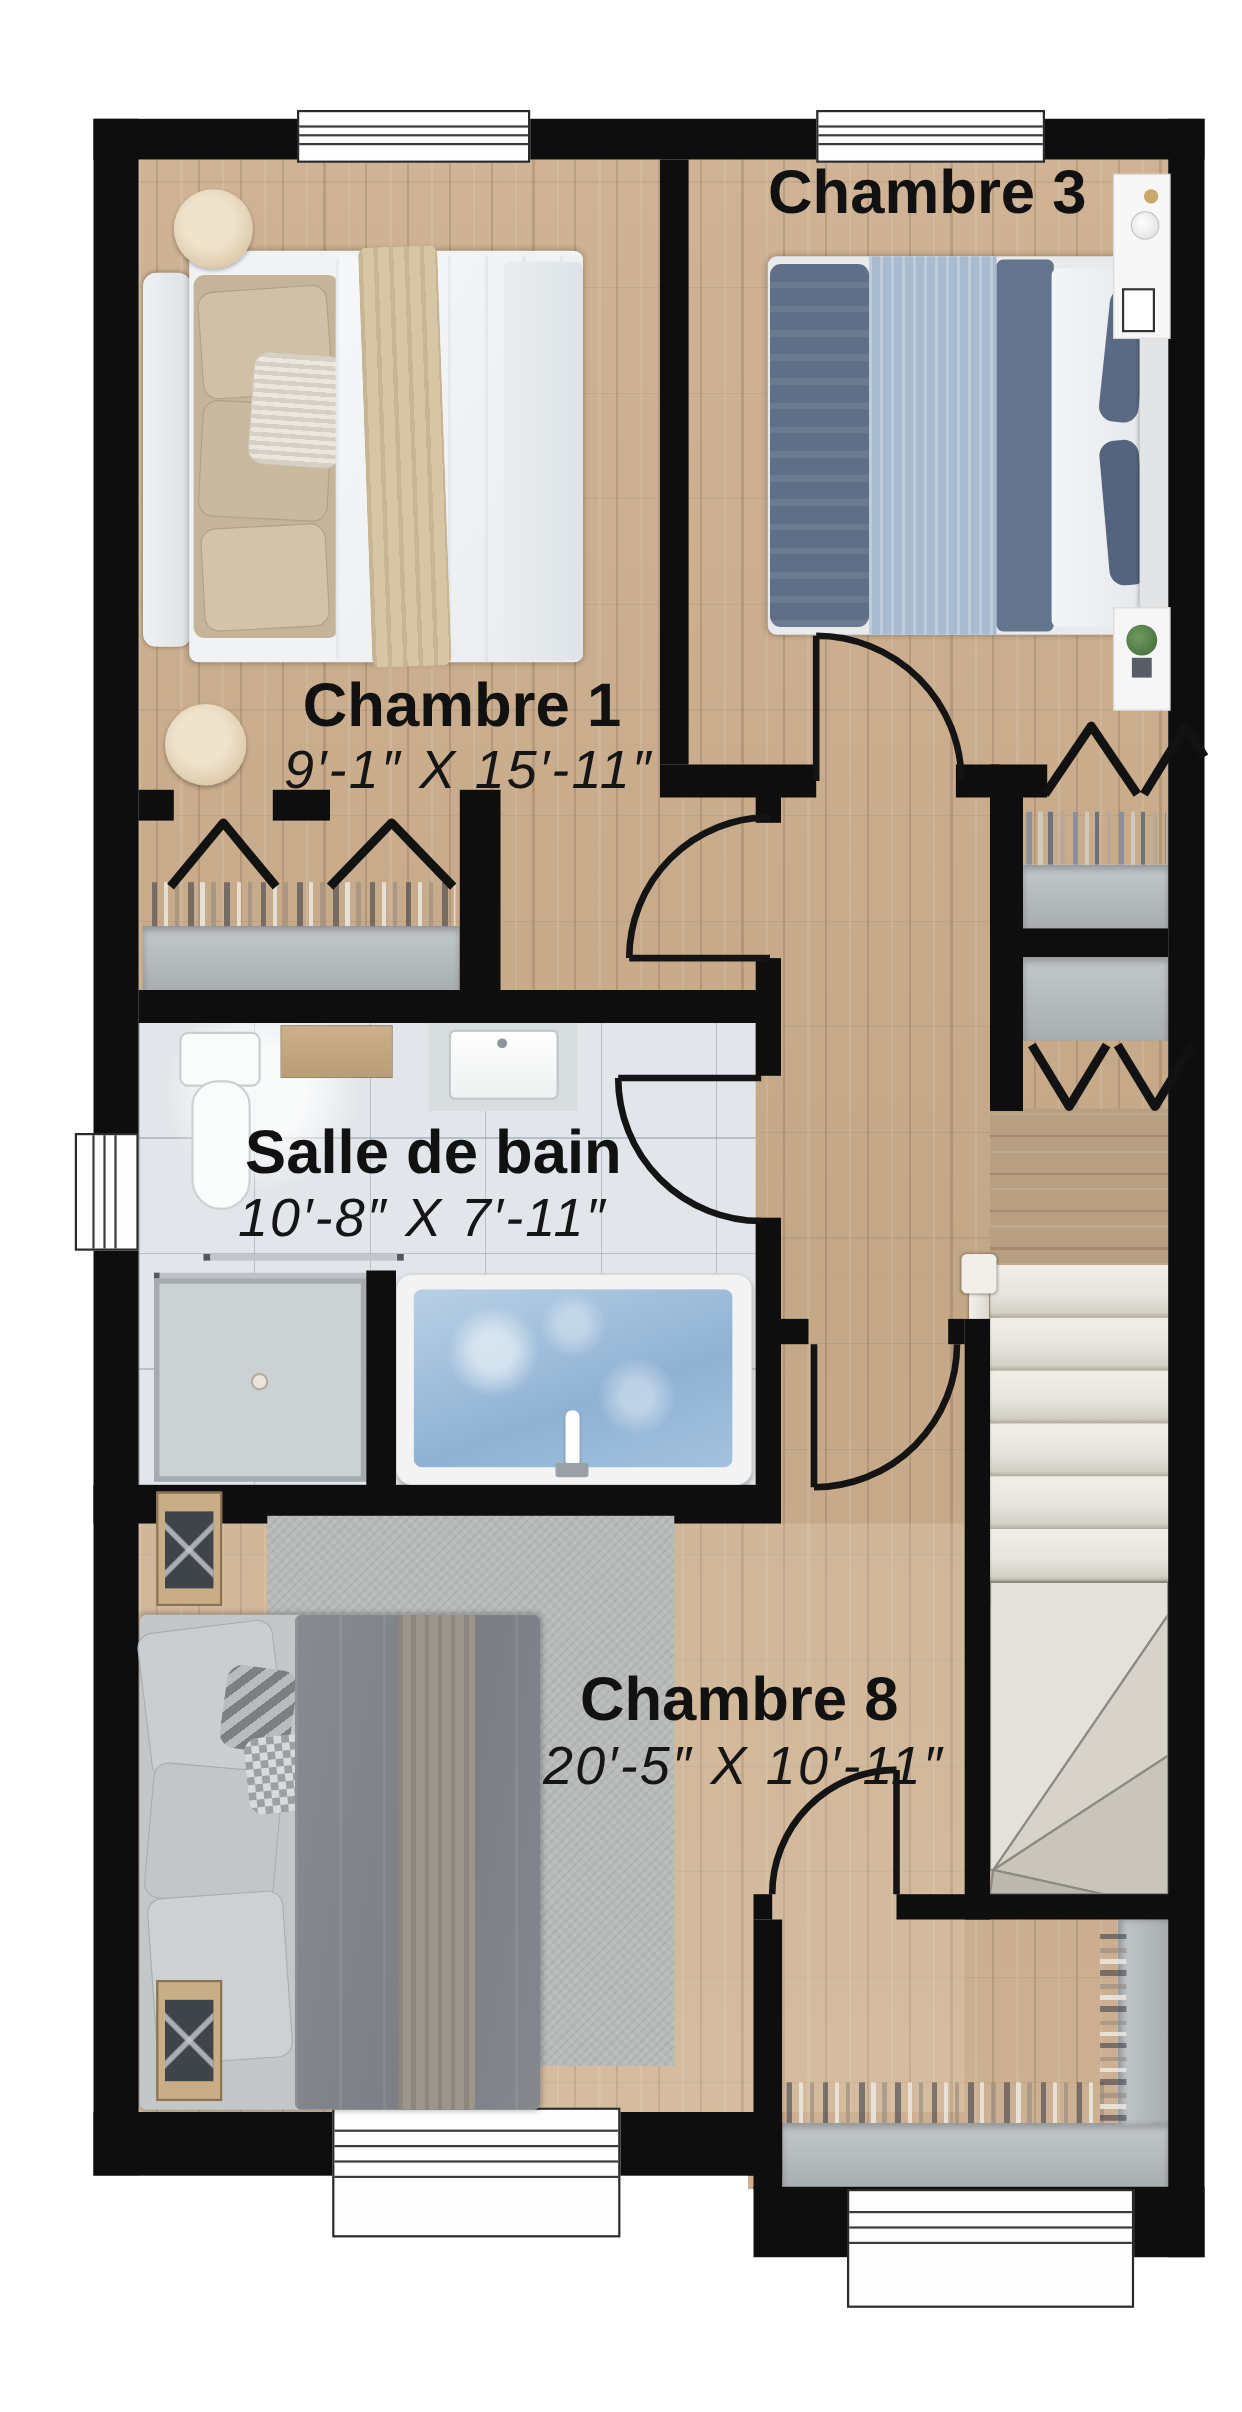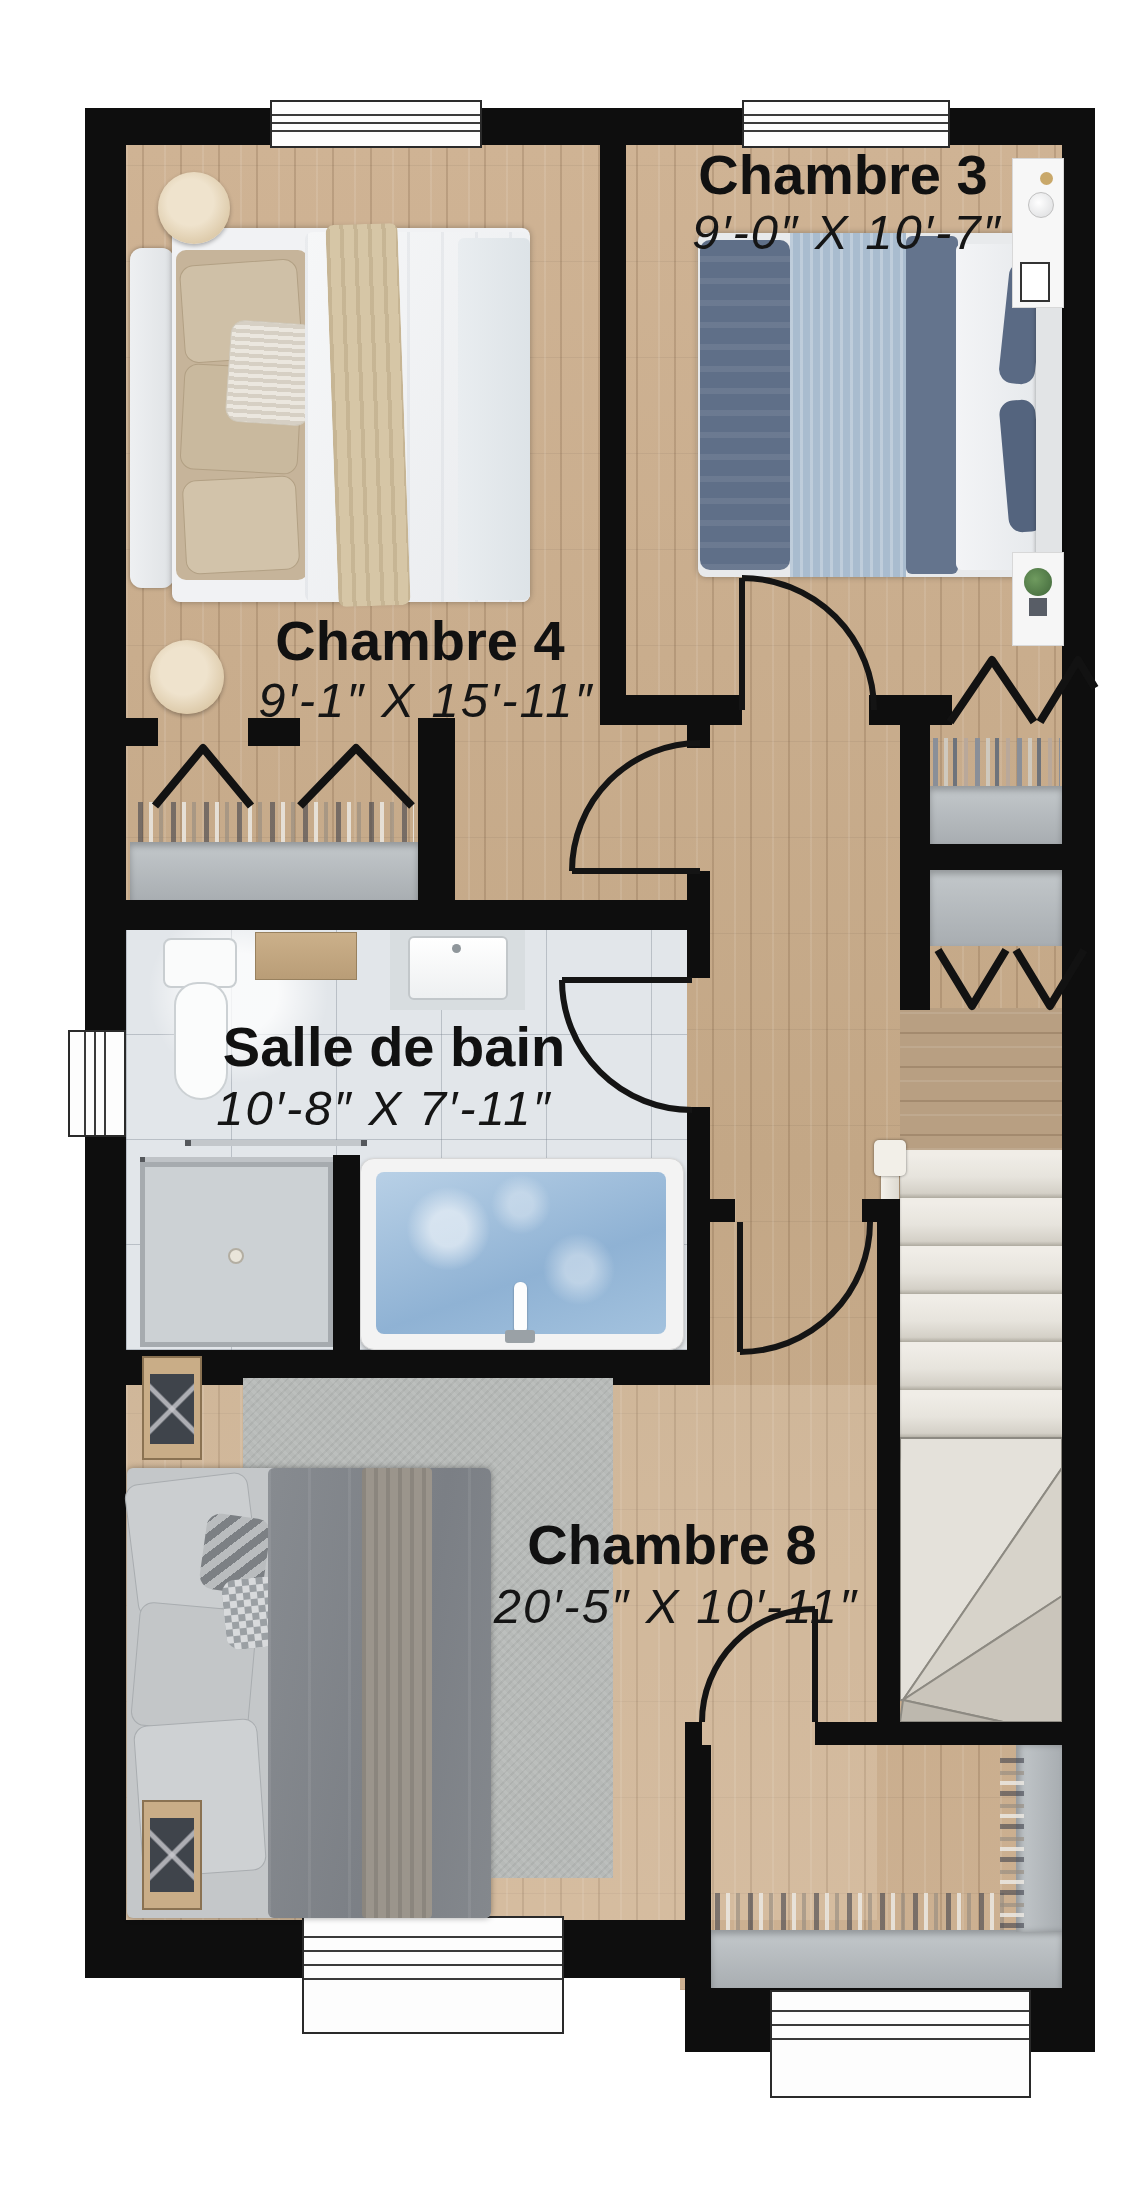--- a/index.html
+++ b/index.html
@@ -244,23 +244,22 @@
     <path d="M815,1722 L815,1609 M702,1722 A113,113 0 0 1 815,1609" fill="none" stroke="#141414" stroke-width="6"></path>
 
     <path d="M155,806 L203,748 L251,806 M300,806 L356,748 L412,806" fill="none" stroke="#121212" stroke-width="8" stroke-linejoin="round"></path>
 
     <path d="M950,722 L992,660 L1034,722 M1040,722 L1078,660 L1095,688" fill="none" stroke="#121212" stroke-width="8" stroke-linejoin="round"></path>
 
     <path d="M938,950 L972,1006 L1006,950 M1016,950 L1050,1006 L1084,950" fill="none" stroke="#121212" stroke-width="8" stroke-linejoin="round"></path>
   </svg>
 
   <div class="room-name" style="left:843px;top:142px;text-align:center;">Chambre 3</div>
-  <div class="room-dims" style="left:847px;top:204px;">9′-0″ X 10′-7″</div>
-
-  <div class="room-name" style="left:420px;top:608px;">Chambre 4</div>
+
+  <div class="room-name" style="left:420px;top:608px;">Chambre 1</div>
   <div class="room-dims" style="left:426px;top:672px;">9′-1″ X 15′-11″</div>
 
   <div class="room-name" style="left:378px;top:1014px;margin-left:16px;">Salle de bain</div>
   <div class="room-dims" style="left:384px;top:1080px;text-align:center;">10′-8″ X 7′-11″</div>
 
   <div class="room-name" style="left:672px;top:1512px;">Chambre 8</div>
   <div class="room-dims" style="left:676px;top:1578px;">20′-5″ X 10′-11″</div>
 
 
 </div>

